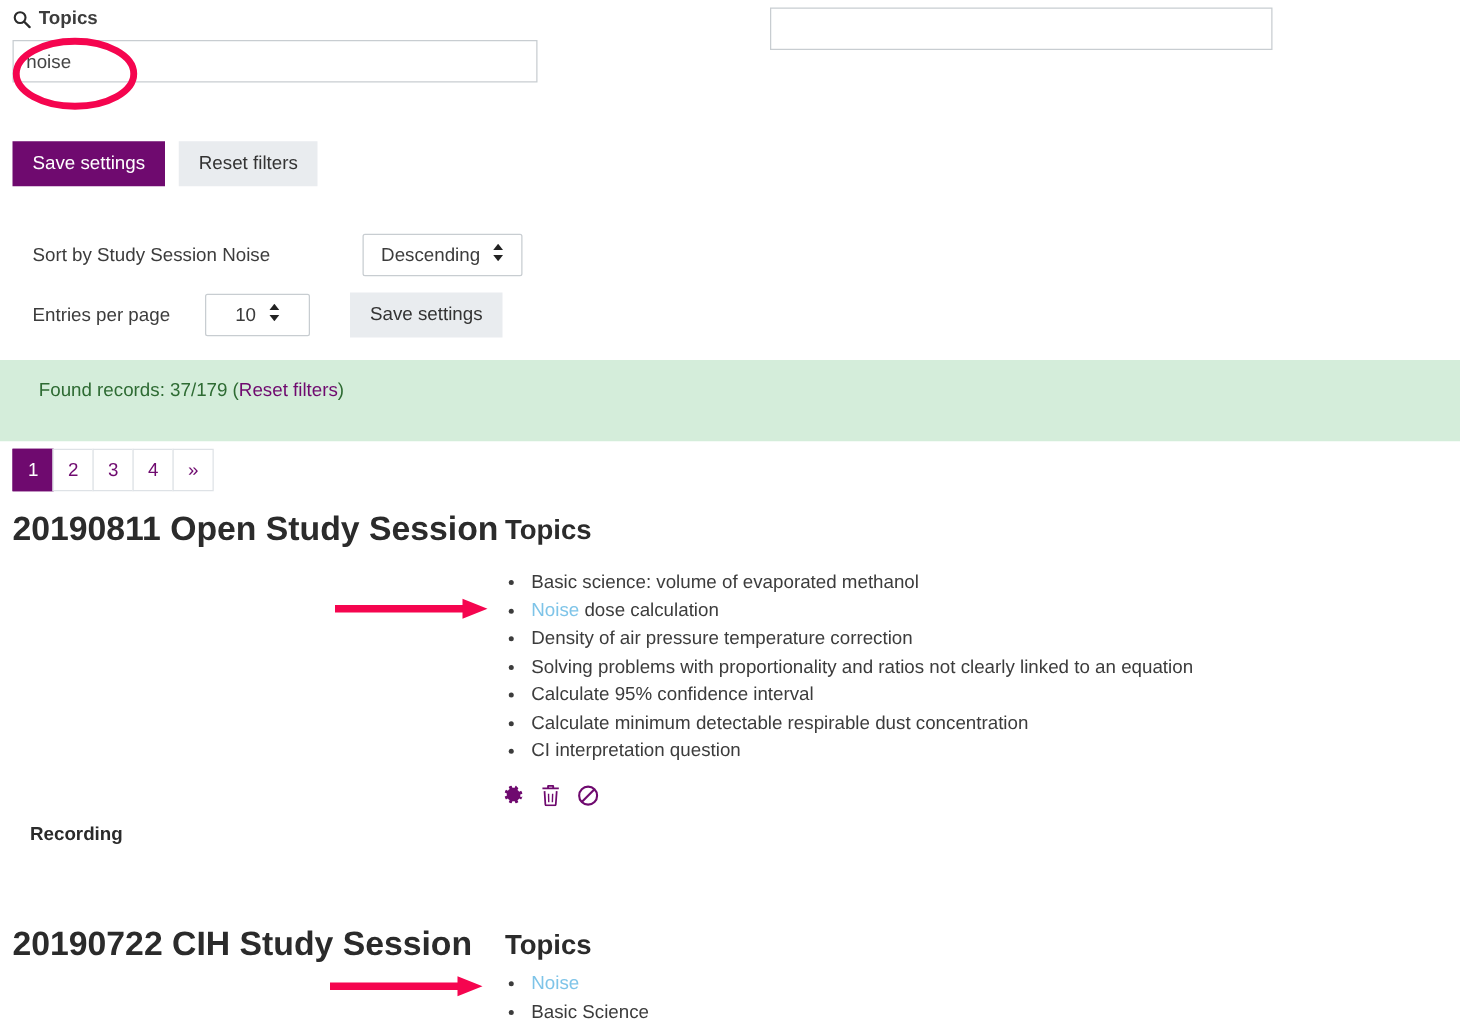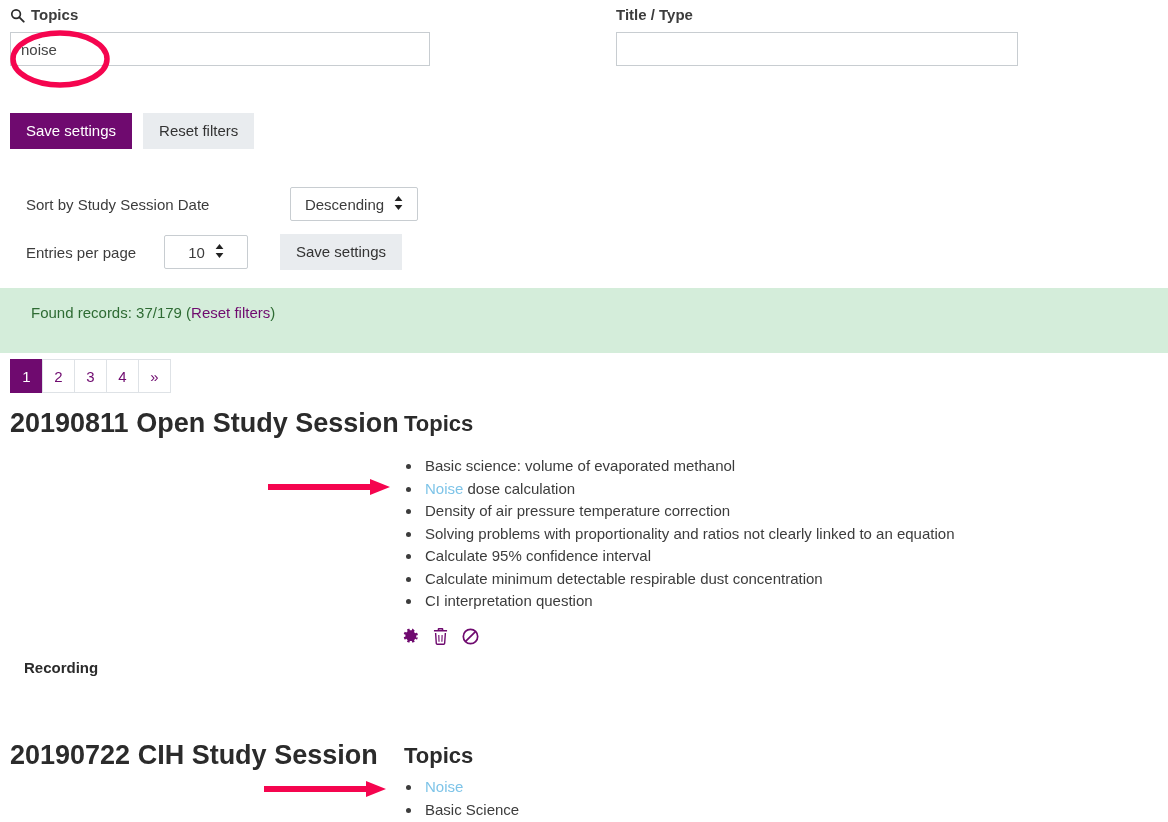--- a/index.html
+++ b/index.html
@@ -271,37 +271,34 @@
           <circle cx="6.5" cy="6.5" r="4.6" fill="none" stroke="#2b2b2b" stroke-width="1.8"></circle>
           <line x1="10" y1="10" x2="14.6" y2="14.6" stroke="#2b2b2b" stroke-width="2" stroke-linecap="round"></line>
         </svg>
       </span>
       <span>Topics</span>
     </div>
     <input class="filter-input" type="text" value="noise" style="">
   </div>
 
   <div class="filter-col titletype">
-    <div class="filter-label">
-      <span>Title / Type</span>
-    </div>
     <input class="filter-input" type="text" value="" style="">
   </div>
 
 </div>
 
 <div class="btn-row">
   <button class="btn btn-primary">Save settings</button>
   <button class="btn btn-secondary">Reset filters</button>
 </div>
 
 <div class="settings">
 
   <div class="settings-row sort">
-    <div class="settings-label">Sort by Study Session Date</div>
+    <div class="settings-label">Sort by Study Session Noise</div>
     <div class="sel sel-sort">
       <span>Descending</span>
       <span class="updown">
         <svg width="9" height="14" viewBox="0 0 9 14">
           <polygon points="4.5,0 8.4,5 0.6,5" fill="#222"></polygon>
           <polygon points="4.5,14 8.4,9 0.6,9" fill="#222"></polygon>
         </svg>
       </span>
     </div>
   </div>

